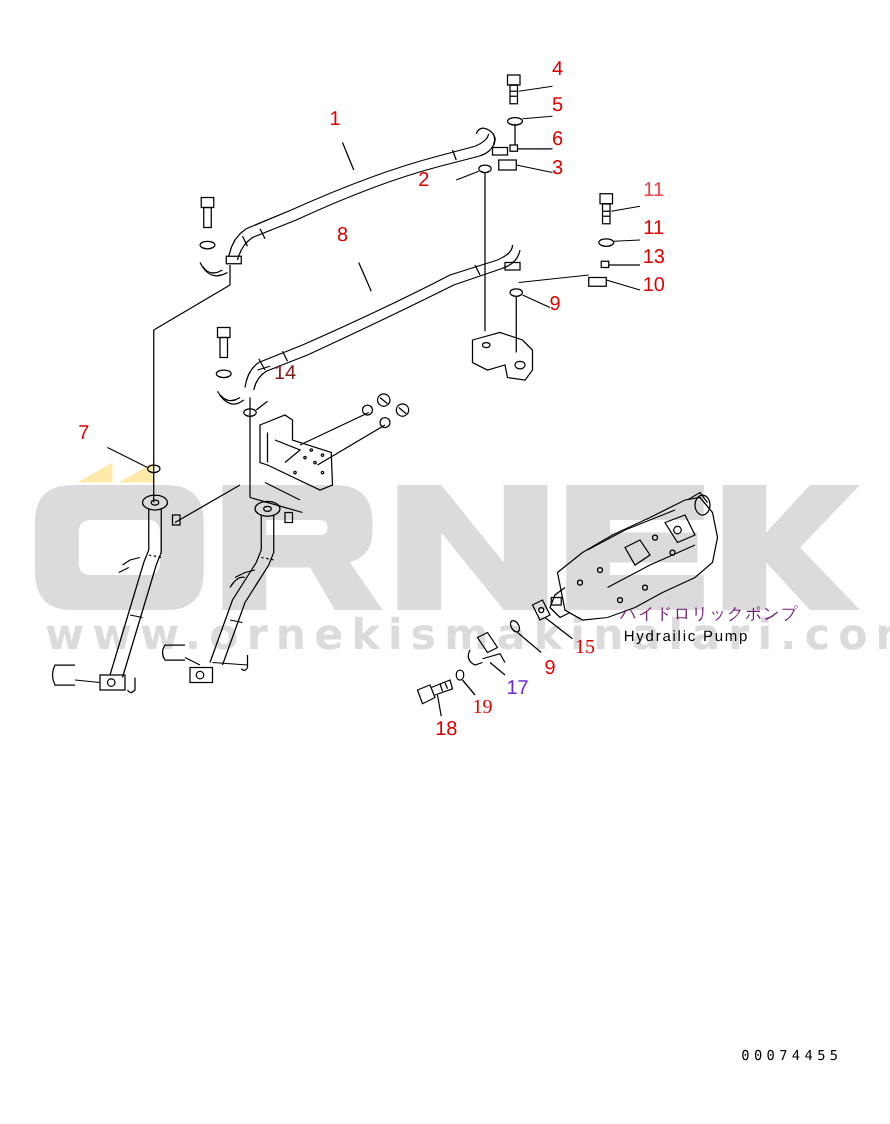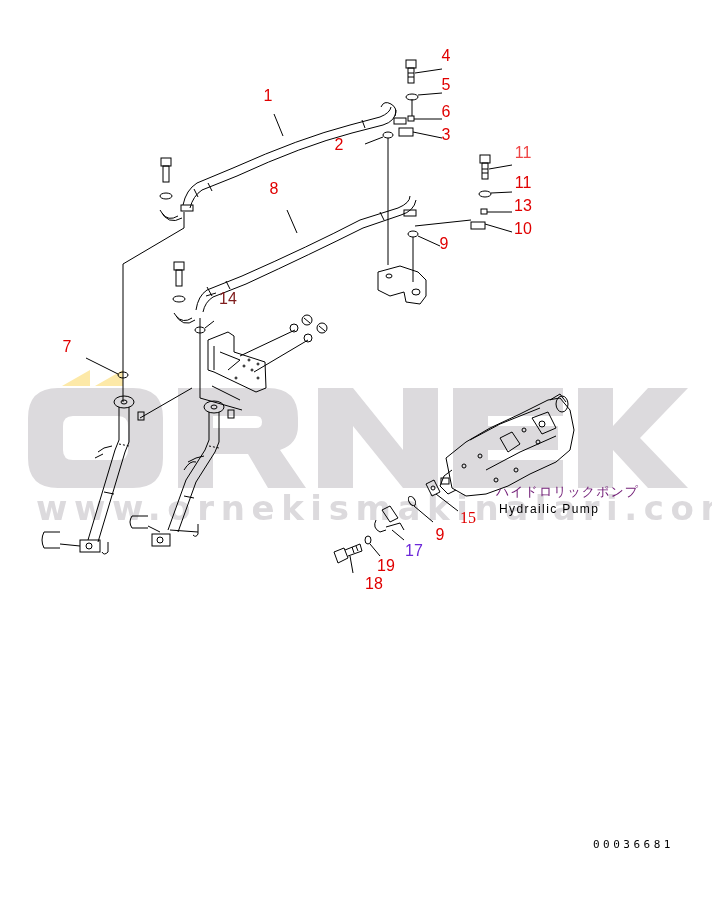--- a/index.html
+++ b/index.html
@@ -267,20 +267,20 @@
       <div class="lbl" style="left: 274px; top: 181px; color: rgb(224, 0, 0);">8</div>
       <div class="lbl" style="left: 444px; top: 236px; color: rgb(224, 0, 0);">9</div>
       <div class="lbl" style="left: 523px; top: 221px; color: rgb(224, 0, 0);">10</div>
       <div class="lbl" style="left: 523px; top: 145px; color: #ef4444;">11</div>
       <div class="lbl" style="left: 523px; top: 175px; color: rgb(224, 0, 0);">11</div>
       <div class="lbl" style="left: 523px; top: 198px; color: rgb(224, 0, 0);">13</div>
       <div class="lbl" style="left: 228px; top: 291px; color: #7f1d1d;">14</div>
       <div class="lbl" style="left: 468px; top: 510px; color: rgb(224, 0, 0); font-family: Liberation Serif, serif;">15</div>
       <div class="lbl" style="left: 440px; top: 527px; color: rgb(224, 0, 0);">9</div>
       <div class="lbl" style="left: 414px; top: 543px; color: #6d28d9;">17</div>
-      <div class="lbl" style="left: 357px; top: 576px; color: rgb(224, 0, 0); margin-left: 17px;">18</div>
-      <div class="lbl" style="left: 386px; top: 558px; color: rgb(224, 0, 0);">19</div>
+      <div class="lbl" style="left: 357px; top: 576px; color: rgb(224, 0, 0);">18</div>
+      <div class="lbl" style="left: 386px; top: 558px; color: rgb(224, 0, 0); font-family: Liberation Serif, serif;">19</div>
     </div>
 
   <div class="jp">ハイドロリックポンプ</div>
   <div class="en">Hydrailic Pump</div>
-  <div class="code">00036681</div>
+  <div class="code">00074455</div>
 </div>
 
 </body></html>

